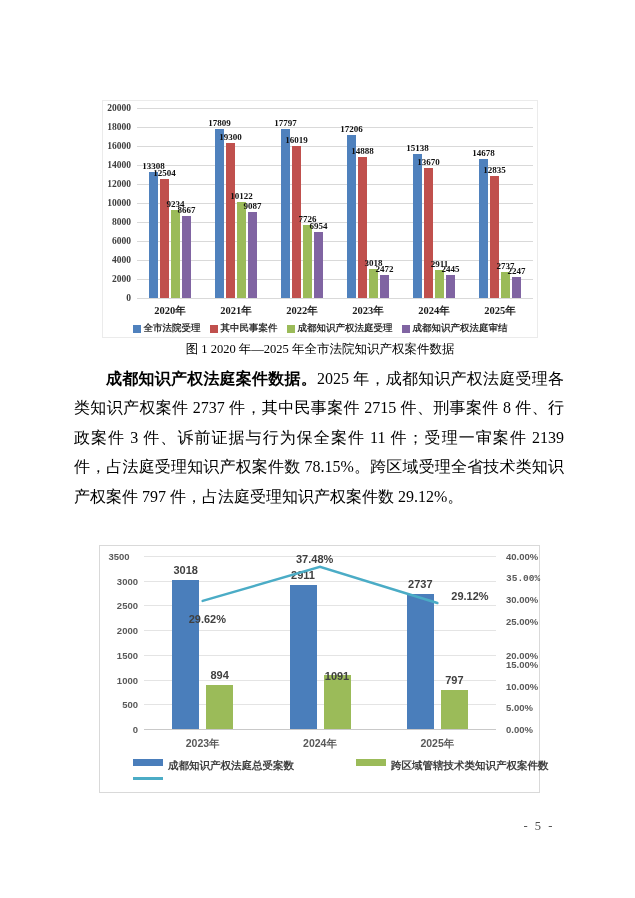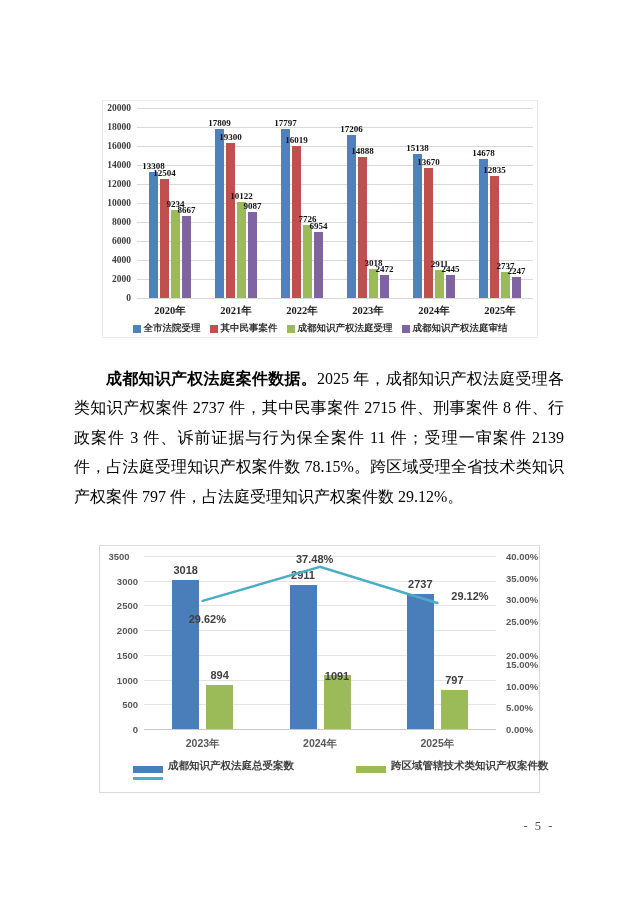--- a/index.html
+++ b/index.html
@@ -29,21 +29,21 @@
   .chart2{position:absolute;left:99px;top:545px;width:441px;height:248px;margin:0;
           border:1px solid #d9d9d9;background:#fff;box-sizing:border-box;}
   .c2-plot{position:absolute;left:44px;top:10px;width:352px;height:173px;}
   .c2grid{position:absolute;height:1px;background:#e4e4e4;}
   .c2tick{position:absolute;white-space:nowrap;font:700 9.5px "Liberation Sans",sans-serif;color:#595959;}
   .c2x{position:absolute;text-align:center;font:700 10.5px "Liberation Sans",sans-serif;color:#595959;}
   .c2bar{position:absolute;}
   .c2lab{position:absolute;transform:translateX(-50%);white-space:nowrap;
          font:700 11px "Liberation Sans",sans-serif;color:#404040;}
   .c2line-lab{position:absolute;white-space:nowrap;font:700 11px "Liberation Sans",sans-serif;color:#404040;}
-  .c2-legend-item{position:absolute;display:flex;align-items:flex-end;gap:5px;
+  .c2-legend-item{position:absolute;display:flex;align-items:flex-start;gap:5px;
                   font:700 10.5px "Liberation Sans",sans-serif;color:#404040;white-space:nowrap;}
   .barswatch{width:30px;height:7px;display:inline-block;}
   .lineswatch{width:30px;height:3px;display:inline-block;}
   
   .pagenum{position:absolute;left:512px;top:819px;width:54px;text-align:center;
            font:400 12.5px "Liberation Serif",serif;color:#4d4d4d;letter-spacing:2px;}
 </style>
 </head>
 <body>
 
@@ -140,20 +140,21 @@
         <div class="item">
           <div class="swatch" style="background: rgb(155, 187, 89);"></div>
           <div class="">成都知识产权法庭受理</div>
         </div>
         <div class="item">
           <div class="swatch" style="background: rgb(128, 100, 162);"></div>
           <div class="">成都知识产权法庭审结</div>
         </div>
       </div>
   </figure>
+  <div class="caption1">图 1  2020 年—2025 年全市法院知识产权案件数据</div>
 
   <p class="para"><b>成都知识产权法庭案件数据。</b><span>2025 年，成都知识产权法庭受理各类知识产权案件 2737 件，其中民事案件 2715 件、刑事案件 8 件、行政案件 3 件、诉前证据与行为保全案件 11 件；受理一审案件 2139 件，占法庭受理知识产权案件数 78.15%。跨区域受理全省技术类知识产权案件 797 件，占法庭受理知识产权案件数 29.12%。</span></p>
 
   <figure class="chart2">
     <div class="c2-plot">
         <div class="c2grid" style="left: 0px; top: 173px; width: 352px; background: rgb(201, 201, 201);"></div>
         <div class="c2tick" style="left: -44px; width: 38px; top: 168px; text-align: right;">0</div>
         <div class="c2grid" style="left: 0px; top: 148.286px; width: 352px; background: rgb(228, 228, 228);"></div>
         <div class="c2tick" style="left: -44px; width: 38px; top: 143.286px; text-align: right;">500</div>
         <div class="c2grid" style="left: 0px; top: 123.571px; width: 352px; background: rgb(228, 228, 228);"></div>
@@ -168,21 +169,21 @@
         <div class="c2tick" style="left: -44px; width: 38px; top: 19.7143px; text-align: right;">3000</div>
         <div class="c2grid" style="left: 0px; top: 0px; width: 352px; background: rgb(228, 228, 228);"></div>
         <div class="c2tick" style="left: -44px; width: 38px; top: -5px; text-align: center;">3500</div>
         <div class="c2tick" style="left: 362px; top: 168px;">0.00%</div>
         <div class="c2tick" style="left: 362px; top: 146.375px;">5.00%</div>
         <div class="c2tick" style="left: 362px; top: 124.75px;">10.00%</div>
         <div class="c2tick" style="left: 362px; top: 103.125px;">15.00%</div>
         <div class="c2tick" style="left: 362px; top: 81.5px; margin-top: 12px;">20.00%</div>
         <div class="c2tick" style="left: 362px; top: 59.875px;">25.00%</div>
         <div class="c2tick" style="left: 362px; top: 38.25px;">30.00%</div>
-        <div class="c2tick" style="left: 362px; top: 16.625px;">35.00%</div>
+        <div class="c2tick" style="left: 362px; top: 16.625px; font-family: Liberation Mono, monospace;">35.00%</div>
         <div class="c2tick" style="left: 362px; top: -5px;">40.00%</div>
         <div class="c2x" style="left: 0px; top: 181px; width: 117.333px;">2023年</div>
         <div class="c2bar" style="left: 28.1667px; top: 23.8246px; width: 27px; height: 149.175px; background: rgb(74, 126, 187);"></div>
         <div class="c2lab" style="left: 41.6667px; top: 7.82457px;">3018</div>
         <div class="c2bar" style="left: 62.1667px; top: 128.811px; width: 27px; height: 44.1891px; background: rgb(155, 187, 89);"></div>
         <div class="c2lab" style="left: 75.6667px; top: 112.811px;">894</div>
         <div class="c2x" style="left: 117.333px; top: 181px; width: 117.333px;">2024年</div>
         <div class="c2bar" style="left: 145.5px; top: 29.1134px; width: 27px; height: 143.887px; background: rgb(74, 126, 187);"></div>
         <div class="c2lab" style="left: 159px; top: 13.1134px;">2911</div>
         <div class="c2bar" style="left: 179.5px; top: 119.073px; width: 27px; height: 53.9266px; background: rgb(155, 187, 89);"></div>

